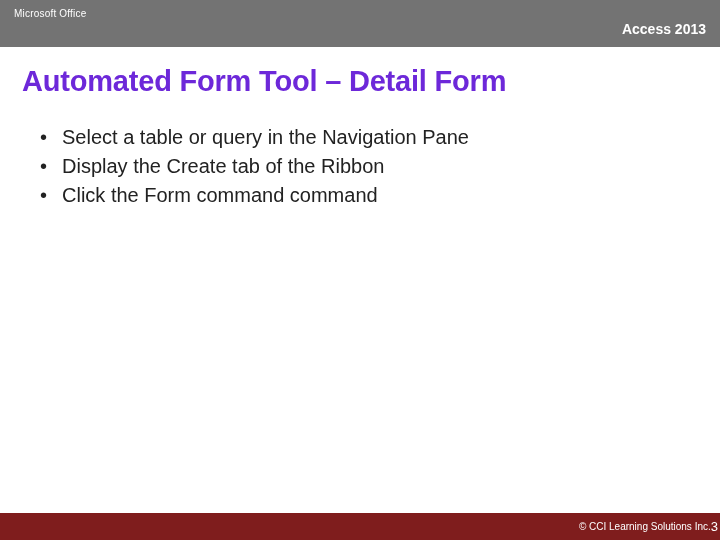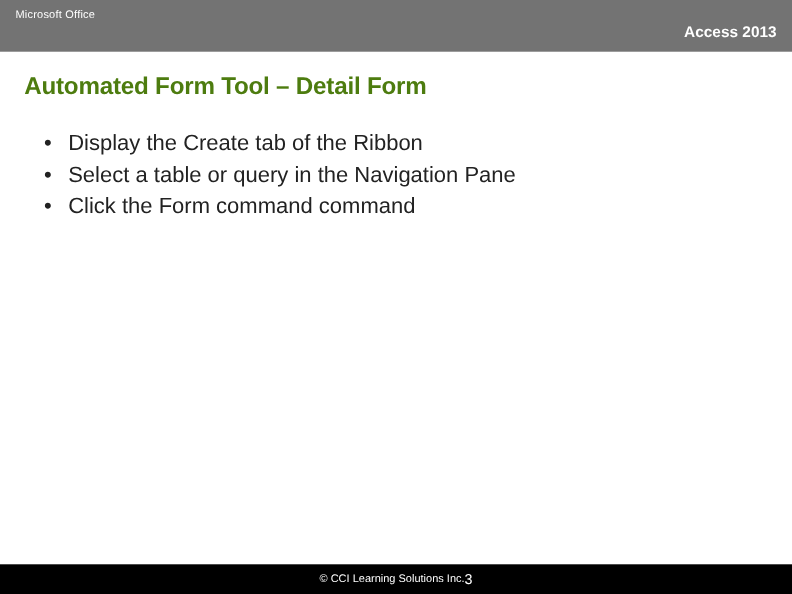--- a/index.html
+++ b/index.html
@@ -22,22 +22,22 @@
       font-weight: 400;
       letter-spacing: 0.2px;
     }
     .header-product {
       font-size: 14px;
       font-weight: 600;
       margin-top: 1px;
       text-align: right;
     }
     .title {
-      color: #4d7c0f;
-      font-size: 22px;
+      color: #6d28d9;
+      font-size: 29px;
       font-weight: 700;
       padding: 18px 4px 8px 22px;
       letter-spacing: -0.2px;
     }
     .bullets {
       padding: 18px 22px 0 40px;
       font-size: 20px;
       color: #222;
       line-height: 1.35;
     }
@@ -49,46 +49,46 @@
     }
     .bullets li::before {
       content: "•";
       position: absolute;
       left: 0;
       top: 0;
     }
     .footer-band {
       position: absolute;
       left: 0; right: 0; bottom: 0;
-      background: #000000;
+      background: #7f1d1d;
       color: #fff;
       display: flex;
-      justify-content: center;
+      justify-content: flex-end;
       align-items: center;
       padding: 6px 2px;
       font-size: 10px;
     }
     .footer-left { font-weight: 400; }
     .footer-right { font-size: 13px; }
   </style>
 </head>
 <body>
 
 <div class="slide">
 
   <div class="header-band">
     <div class="header-brand">Microsoft Office</div>
     <div class="header-product">Access 2013</div>
   </div>
 
   <div class="title">Automated Form Tool – Detail Form</div>
 
   <ul class="bullets">
+    <li>Select a table or query in the Navigation Pane</li>
     <li>Display the Create tab of the Ribbon</li>
-    <li>Select a table or query in the Navigation Pane</li>
     <li>Click the Form command command</li>
   </ul>
 
   <div class="footer-band">
     <div class="footer-left">© CCI Learning Solutions Inc.</div>
     <div class="footer-right">3</div>
   </div>
 
 </div>
 

